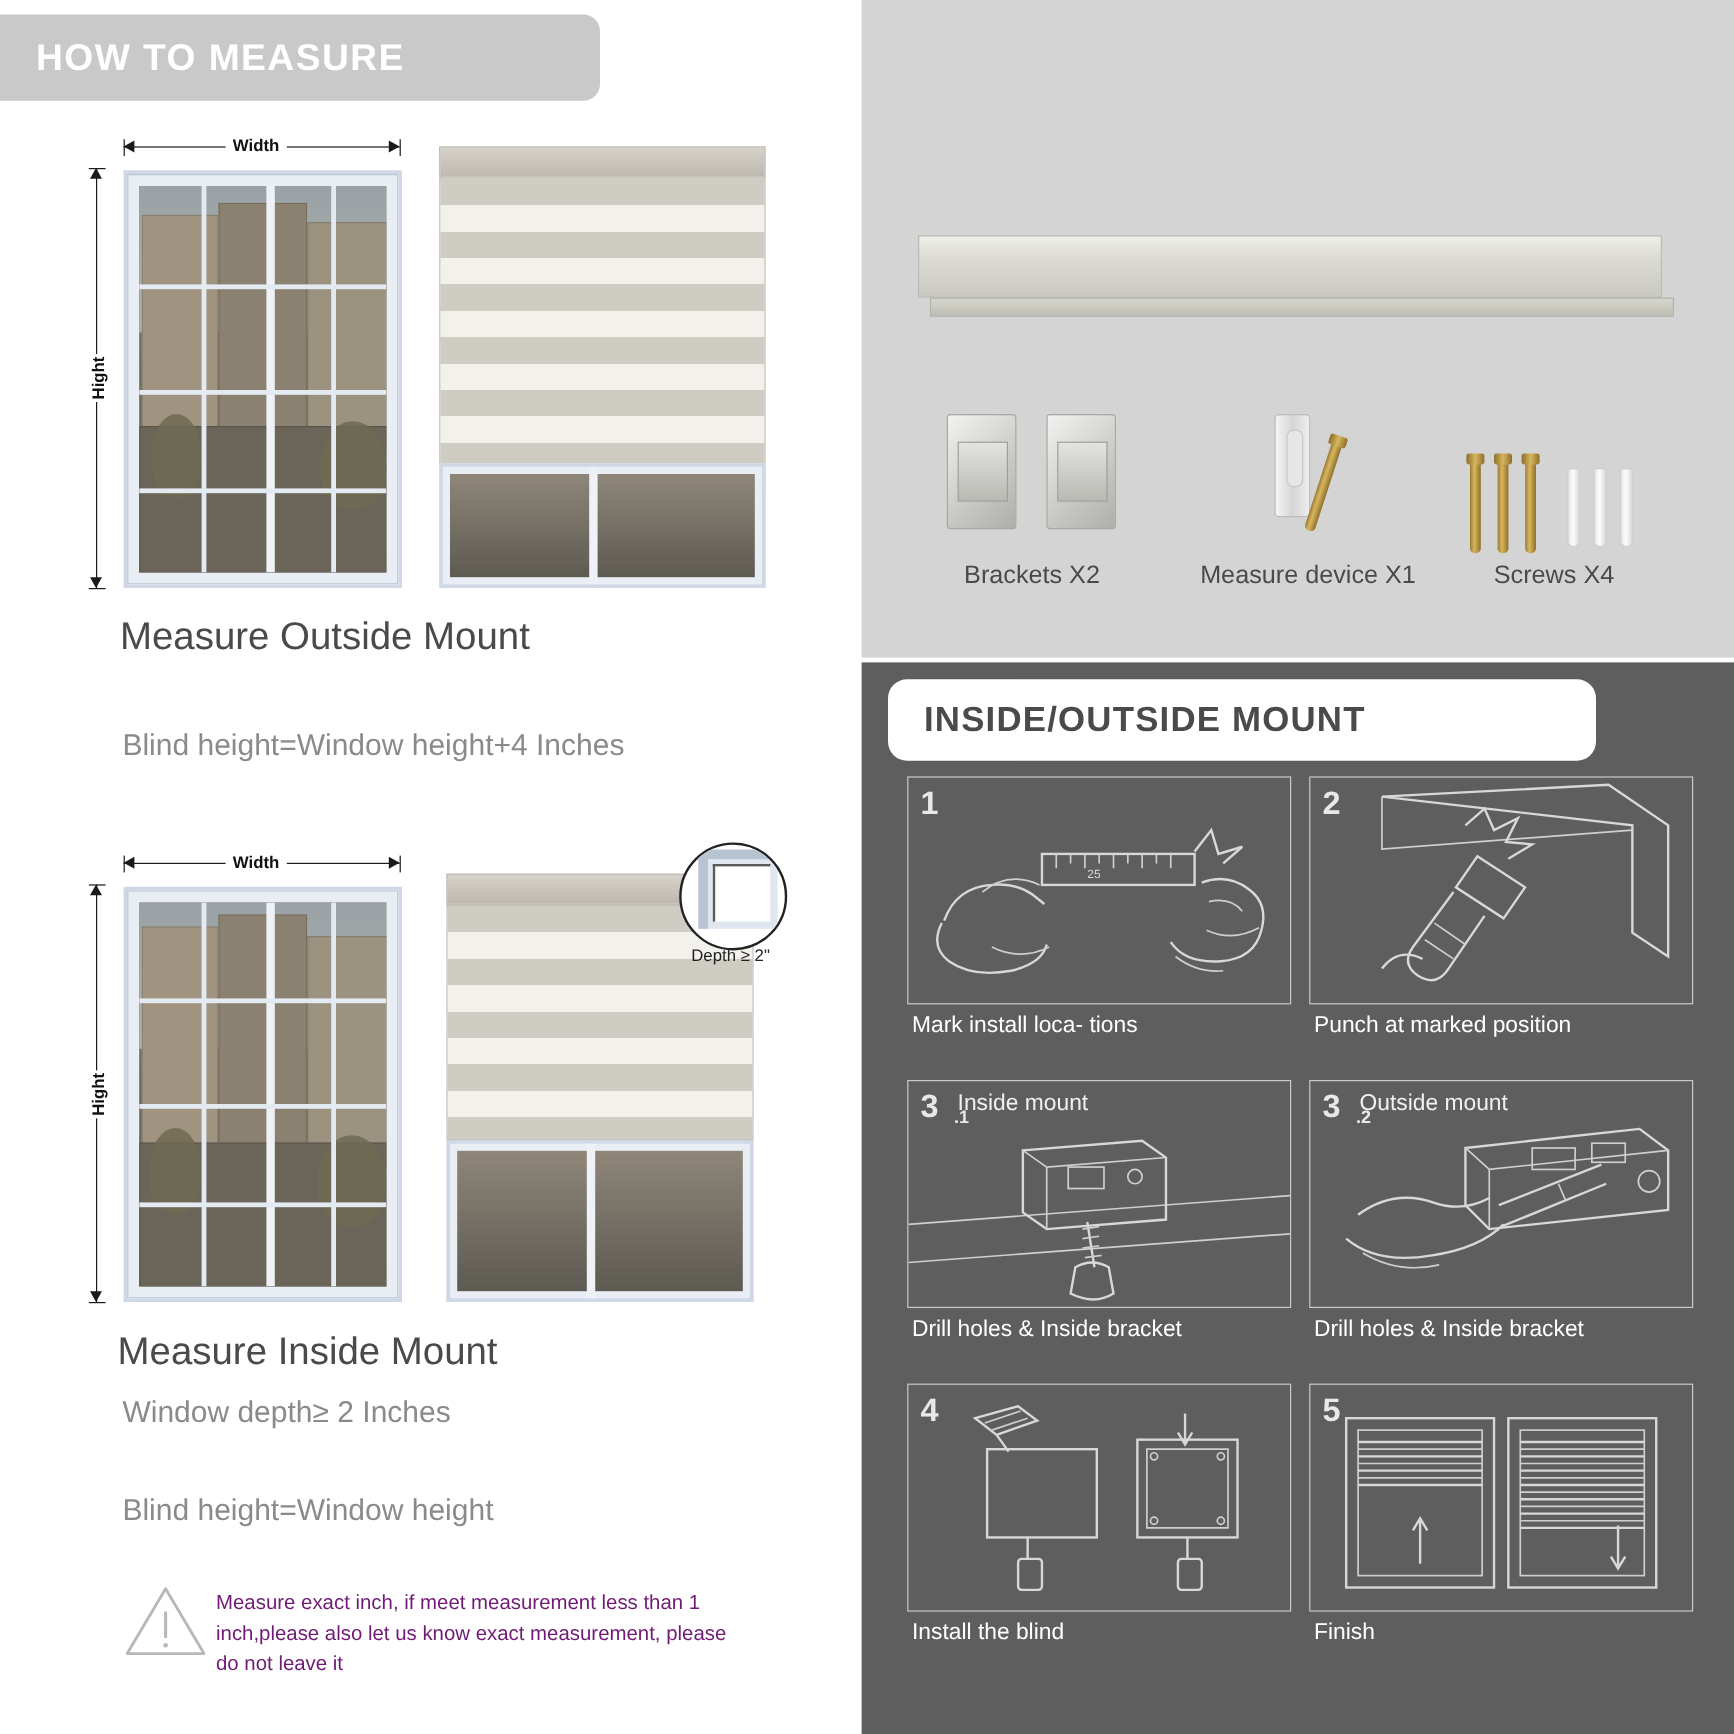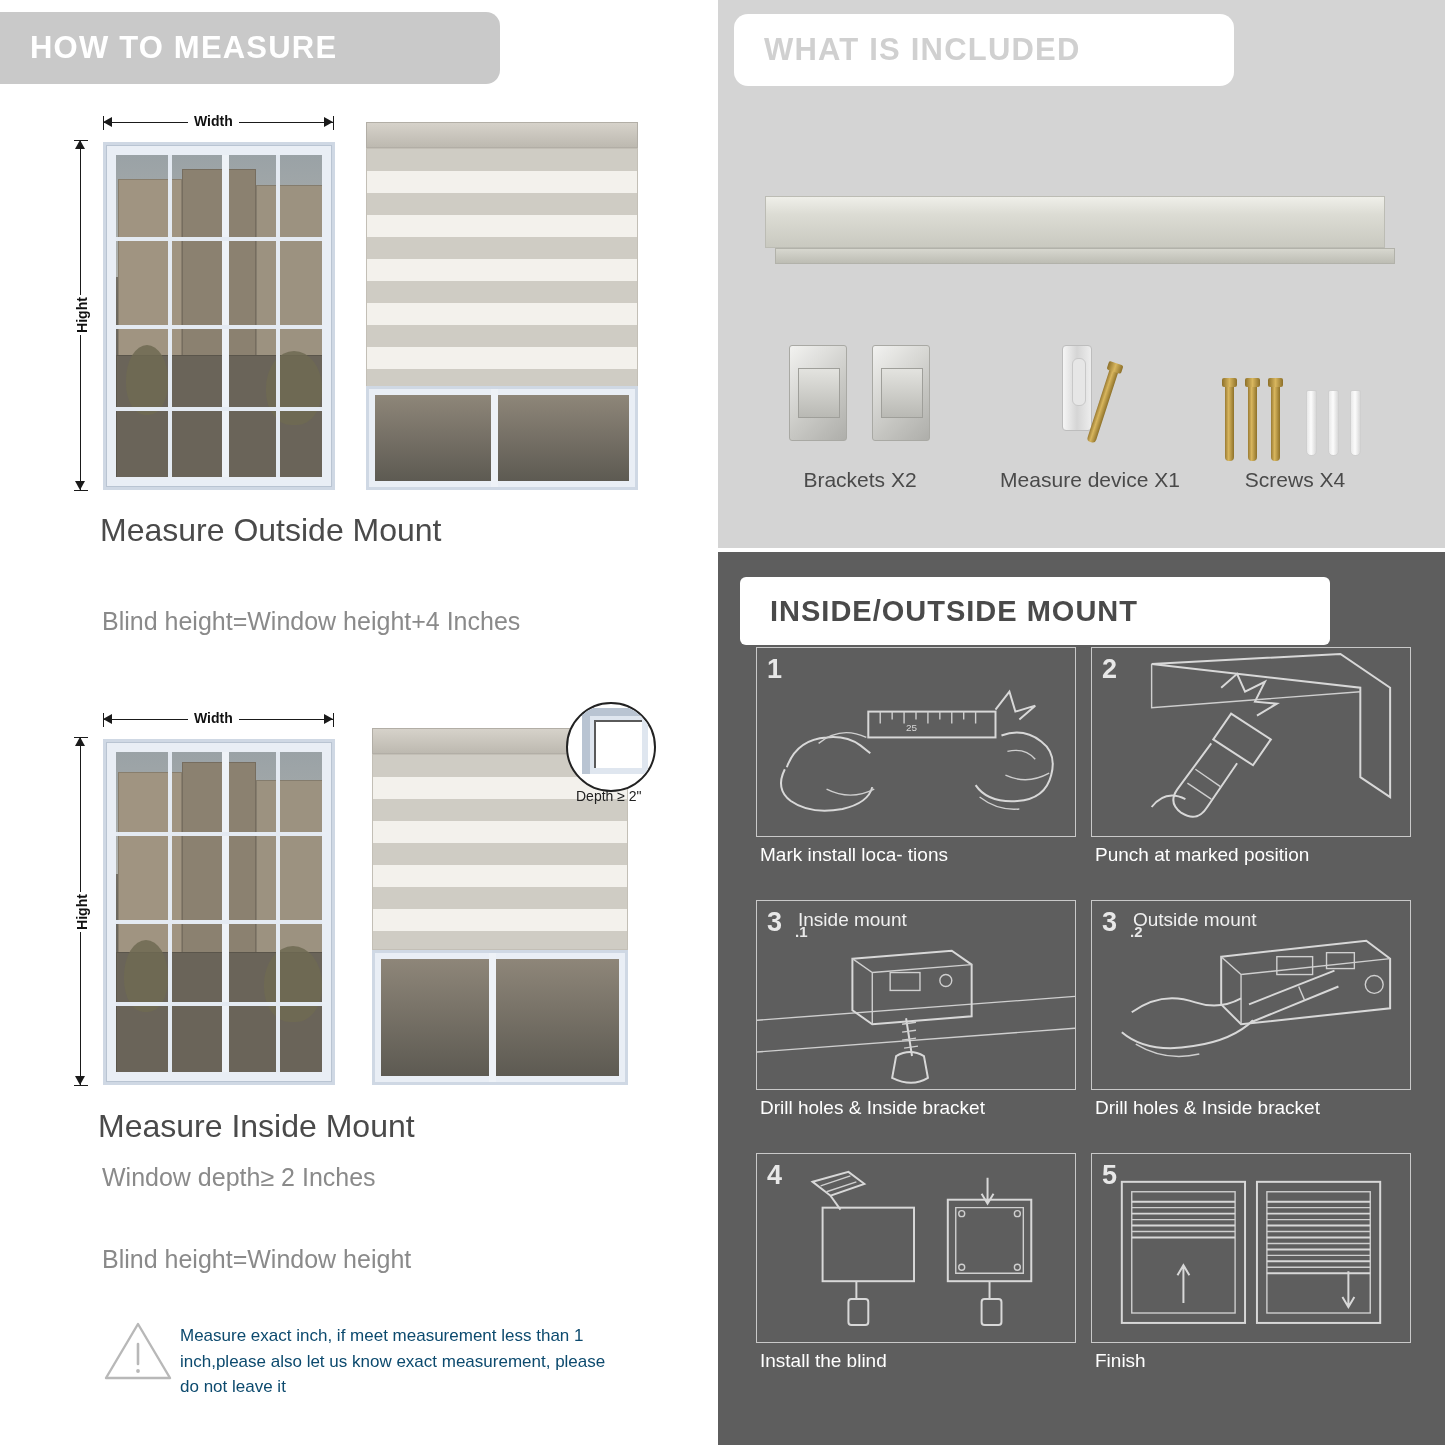--- a/index.html
+++ b/index.html
@@ -191,21 +191,21 @@
     font-weight: normal;
   }
   .body-text {
     position: absolute;
     font-size: 25px;
     color: #8a8a8a;
   }
   .note-text {
     position: absolute;
     font-size: 17px;
-    color: #0c4a6e;
+    color: #701a75;
     line-height: 1.5;
     width: 430px;
   }
 
   
   .callout {
     position: absolute;
     width: 86px; height: 86px;
     border: 2px solid #222;
     border-radius: 50%;
@@ -350,24 +350,24 @@
   
   .panel-mount {
     position: absolute;
     left: 718px; top: 552px;
     width: 727px; height: 893px;
     background: #5e5e5e;
     box-sizing: border-box;
   }
   .hdr-mount {
     position: absolute;
-    left: 22px; top: 25px;
+    left: 22px; top: 14px;
     width: 590px; height: 68px;
     background: #ffffff;
-    border-radius: 6px;
+    border-radius: 16px;
     display: flex; align-items: center;
   }
   .hdr-mount span {
     color: #4a4a4a;
     font-size: 29px;
     font-weight: bold;
     letter-spacing: 1px;
     padding-left: 30px;
   }
   .step-box {
@@ -522,23 +522,20 @@
 
     <svg style="position:absolute; left:104px; top:1320px; width:68px; height:62px;">
       <polygon points="34,4 66,58 2,58" fill="none" stroke="#b8b8b8" stroke-width="2.4" stroke-linejoin="round"></polygon>
       <line x1="34" y1="24" x2="34" y2="44" stroke="#b8b8b8" stroke-width="2.6" stroke-linecap="round"></line>
       <circle cx="34" cy="51" r="1.9" fill="#b8b8b8"></circle>
     </svg>
     <div class="note-text" style="left:180px; top:1323px;">Measure exact inch, if meet measurement less than 1 inch,please also let us know exact measurement, please do not leave it</div>
   </div>
 
   <div class="panel-included">
-    <div class="hdr-included">
-      <span>WHAT IS INCLUDED</span>
-    </div>
   </div>
 
   <div class="headrail">
     <div class="rail-top"></div>
     <div class="rail-bottom"></div>
   </div>
 
   <div class="bracket" style="left:789px; top:345px;"></div>
   <div class="bracket" style="left:872px; top:345px;"></div>
   <div class="part-label" style="left:760px; top:468px; width:200px;">Brackets X2</div>

